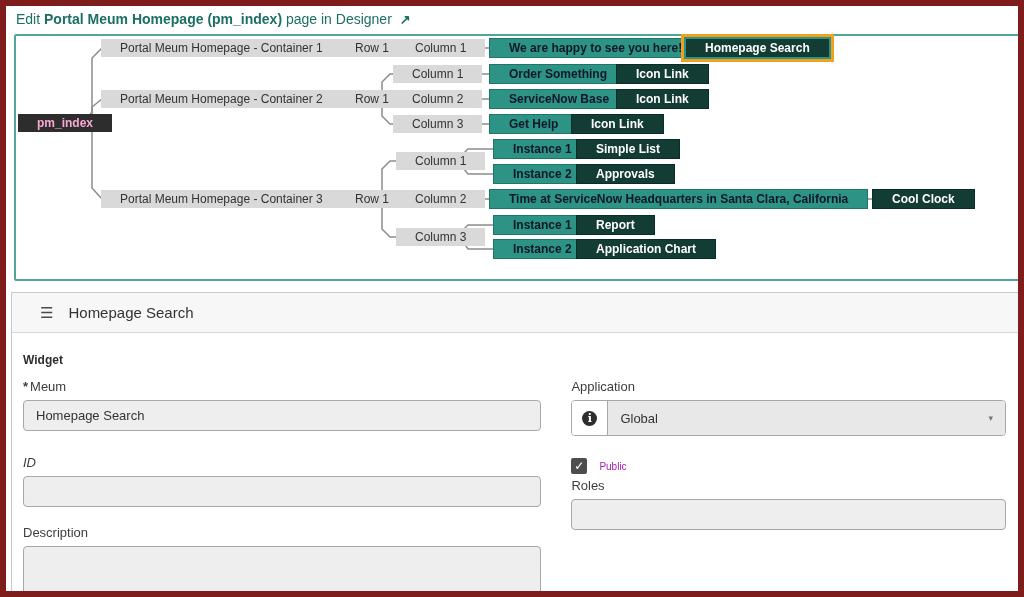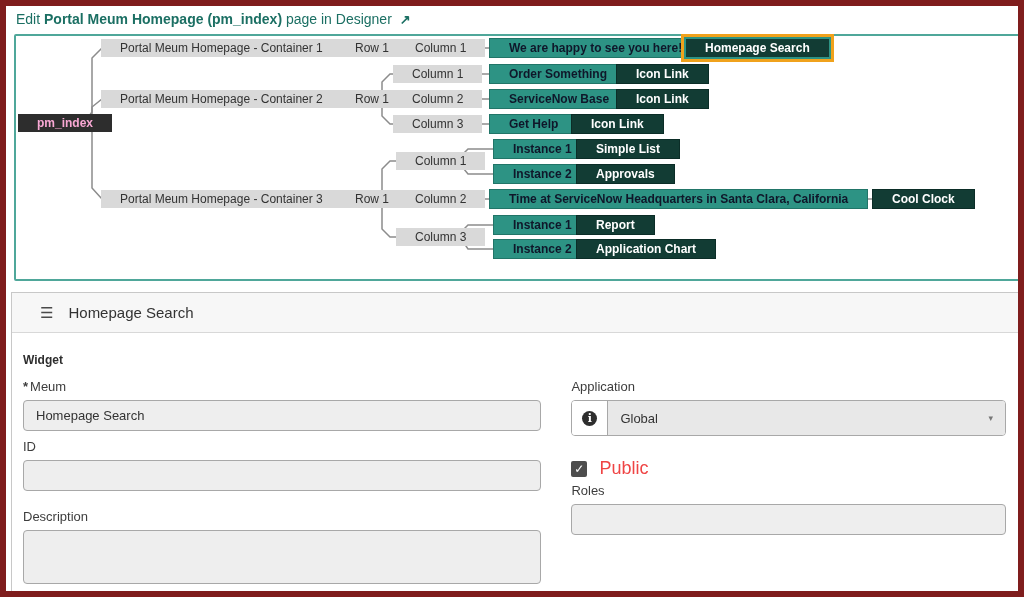--- a/index.html
+++ b/index.html
@@ -36,36 +36,36 @@
   .section-title { font-size:12px; font-weight:bold; color:#2e2e2e; margin:8px 0 12px; }
   .form-grid { display:flex; gap:30px; }
   .col-left  { width:520px; }
   .col-right { width:436px; }
   .f-label { font-size:13px; color:#3d3d3d; margin-bottom:6px; display:block; }
   .req { margin-right:2px; font-weight:bold; color:#3d3d3d; }
   .f-input { width:100%; height:31px; background:#eeeeee; border:1px solid #a8a8a8;
              border-radius:4px; padding:0 12px; font-size:13px; color:#333;
              font-family:"Liberation Sans", sans-serif; }
   textarea.f-input { height:54px; padding:6px 12px; resize:none; }
-  .mt20 { margin-top:8px; } .mt18 { margin-top:18px; } .mt16 { margin-top:4px; }
+  .mt20 { margin-top:24px;font-style:italic; } .mt18 { margin-top:18px; } .mt16 { margin-top:4px; }
   .app-group { display:flex; height:36px; border:1px solid #a8a8a8; border-radius:4px;
                overflow:hidden; background:#fff; }
   .addon { width:36px; display:flex; align-items:center; justify-content:center;
            border-right:1px solid #a8a8a8; background:#fff; }
   .info-circle { width:15px; height:15px; border-radius:50%; background:#2e2e2e; color:#fff;
                  font-size:11px; font-weight:bold; display:flex; align-items:center;
                  justify-content:center; font-family:"DejaVu Serif", serif; }
   .app-select { flex:1; background:#e8e8e8; display:flex; align-items:center;
                 padding:0 12px; font-size:13px; color:#333; position:relative; cursor:default; }
   .caret { position:absolute; right:12px; font-size:9px; color:#777; }
   .checkbox-row { display:flex; align-items:center; gap:12px; margin-top:22px; }
   .checkbox { width:16px; height:16px; background:#4d4d4d; border-radius:2px; color:#fff;
               font-size:12px; line-height:1; display:flex; align-items:center;
               justify-content:center; cursor:pointer; }
-  .checkbox-label { font-size:18px; color:#ef4444; }
+  .checkbox-label { font-size:10px; color:#a21caf; }
 </style>
 </head>
 <body>
 
 <div class="page">
 
   <div class="edit-link">
     <span>Edit</span>
     <span class="bold">Portal Meum Homepage (pm_index)</span>
     <span>page in Designer</span>

